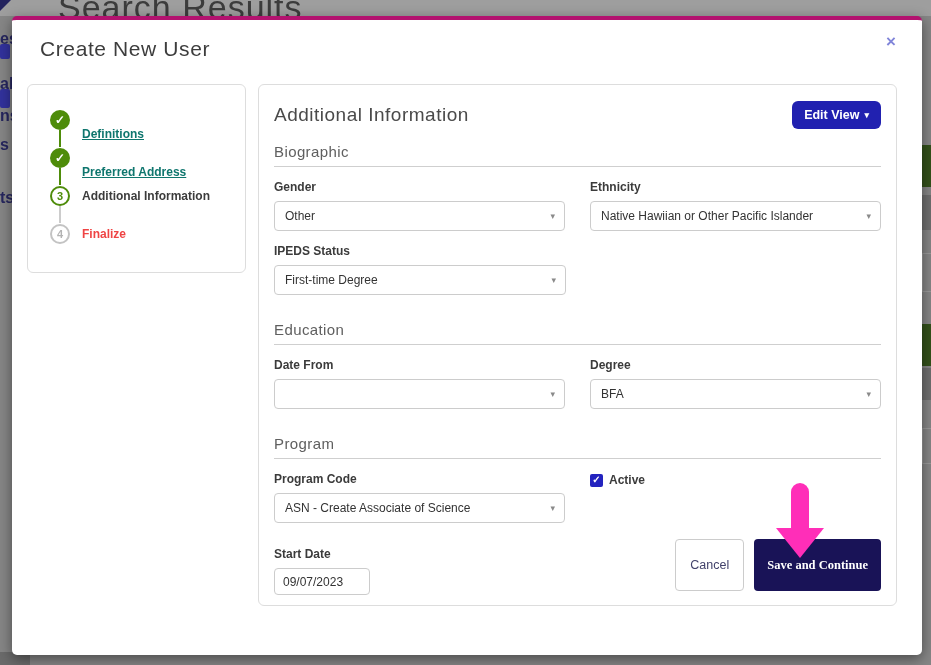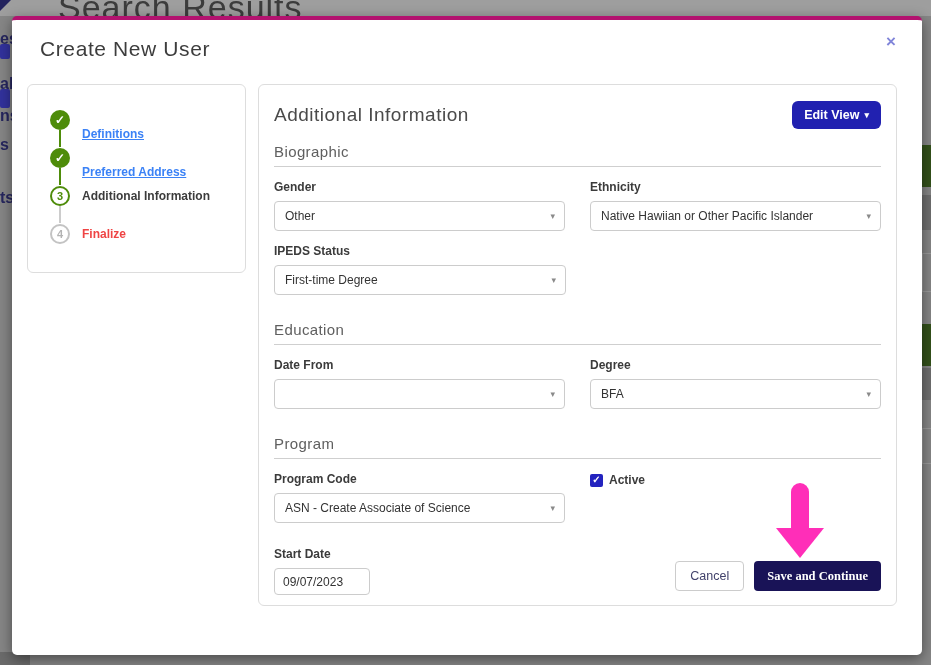--- a/index.html
+++ b/index.html
@@ -48,21 +48,21 @@
   .step-circle {
     width:20px; height:20px; border-radius:50%; flex:0 0 20px;
     display:flex; align-items:center; justify-content:center;
     font-size:11px; font-weight:bold;
   }
   .step-circle.complete { background:#4e8c0a; color:#fff; }
   .step-circle.current  { background:#fff; border:2px solid #4e8c0a; color:#4e8c0a; }
   .step-circle.upcoming { background:#fff; border:2px solid #c3c3c3; color:#b3b3b3; }
   .step-check { font-size:12px; font-weight:bold; color:#fff; }
   .step-label { margin-left:12px; font-size:12px; font-weight:bold; }
-  .step-label.complete { color:#3b82f6; text-decoration:underline; cursor:pointer;margin-top:28px; }
+  .step-label.complete { color:#0f766e; text-decoration:underline; cursor:pointer;margin-top:28px; }
   .step-label.current  { color:#3c3c3c; }
   .step-label.upcoming { color:#ef4444; }
   .step-conn { width:2px; height:17px; margin:0 0 0 9px; }
   .step-conn.green { background:#4e8c0a; }
   .step-conn.gray  { background:#cccccc; }
 
   
   .panel {
     position:absolute; left:246px; top:64px; width:639px; height:522px;
     border:1px solid #ddd; border-radius:6px; padding:16px 15px;
@@ -103,21 +103,21 @@
   .checkbox-label { font-size:12px; font-weight:bold; color:#3b3b3b; }
 
   .start-date-input {
     width:96px; height:27px; border:1px solid #ccc; border-radius:4px;
     font-family:"Liberation Sans",sans-serif; font-size:12px; color:#333; padding:0 8px;
   }
 
   .panel-footer { position:absolute; right:15px; bottom:14px; display:flex; gap:10px; }
   .cancel-btn {
     background:#fff; border:1px solid #ccc; border-radius:4px; color:#42426b;
-    font-family:"Liberation Sans",sans-serif; font-size:12.5px; padding:7px 14px; cursor:pointer;
+    font-family:"Liberation Sans",sans-serif; font-size:12.5px; padding:18px 14px; cursor:pointer;
   }
   .save-btn {
     background:#191357; border:none; border-radius:4px; color:#fff; font-weight:bold;
     font-family:Liberation Serif, serif; font-size:12.5px; padding:7px 13px; cursor:pointer;
   }
 
   
   .arrow-stem {
     position:absolute; left:791px; top:483px; width:18px; height:47px;
     background:#ff2eb8; border-radius:9px 9px 0 0; z-index:20;

